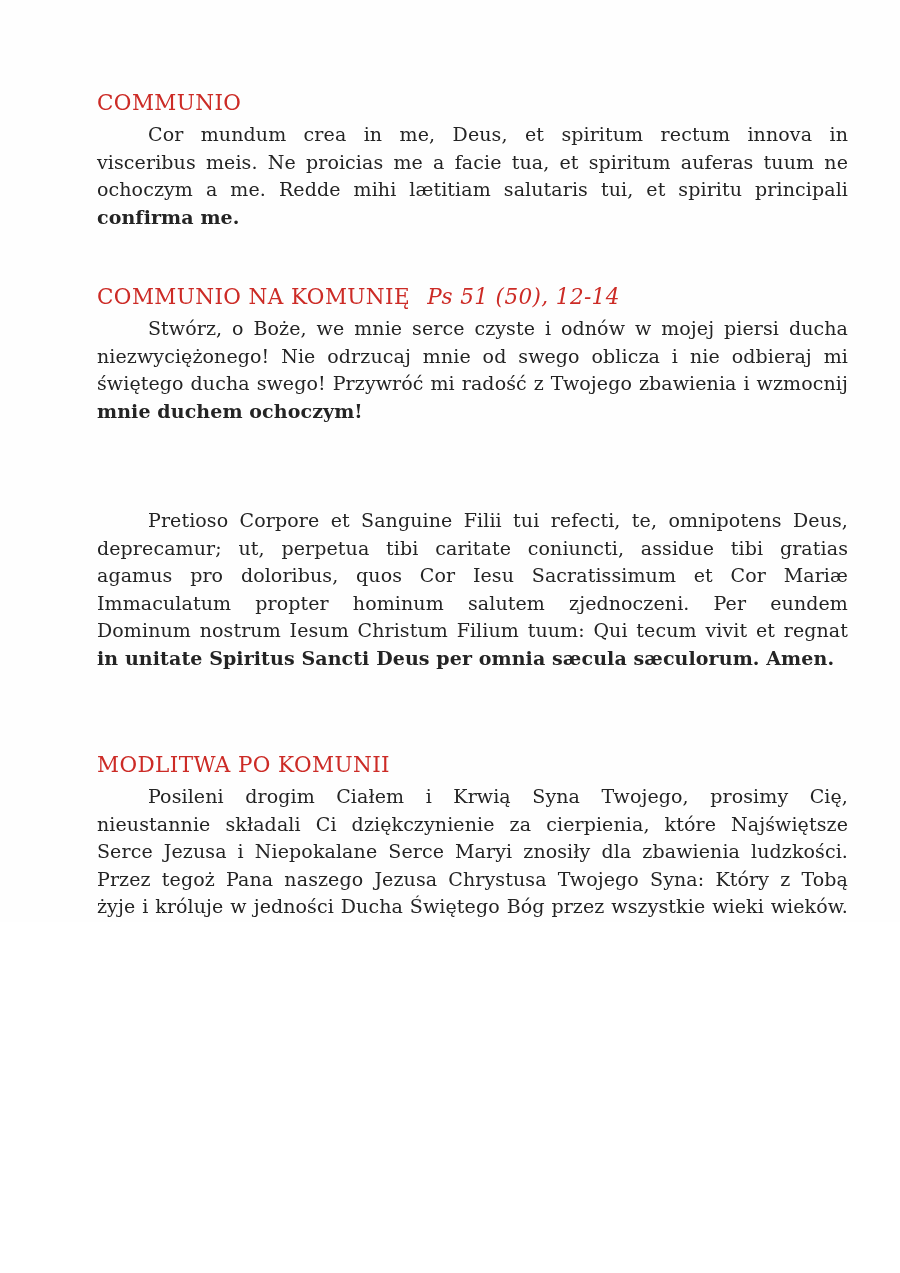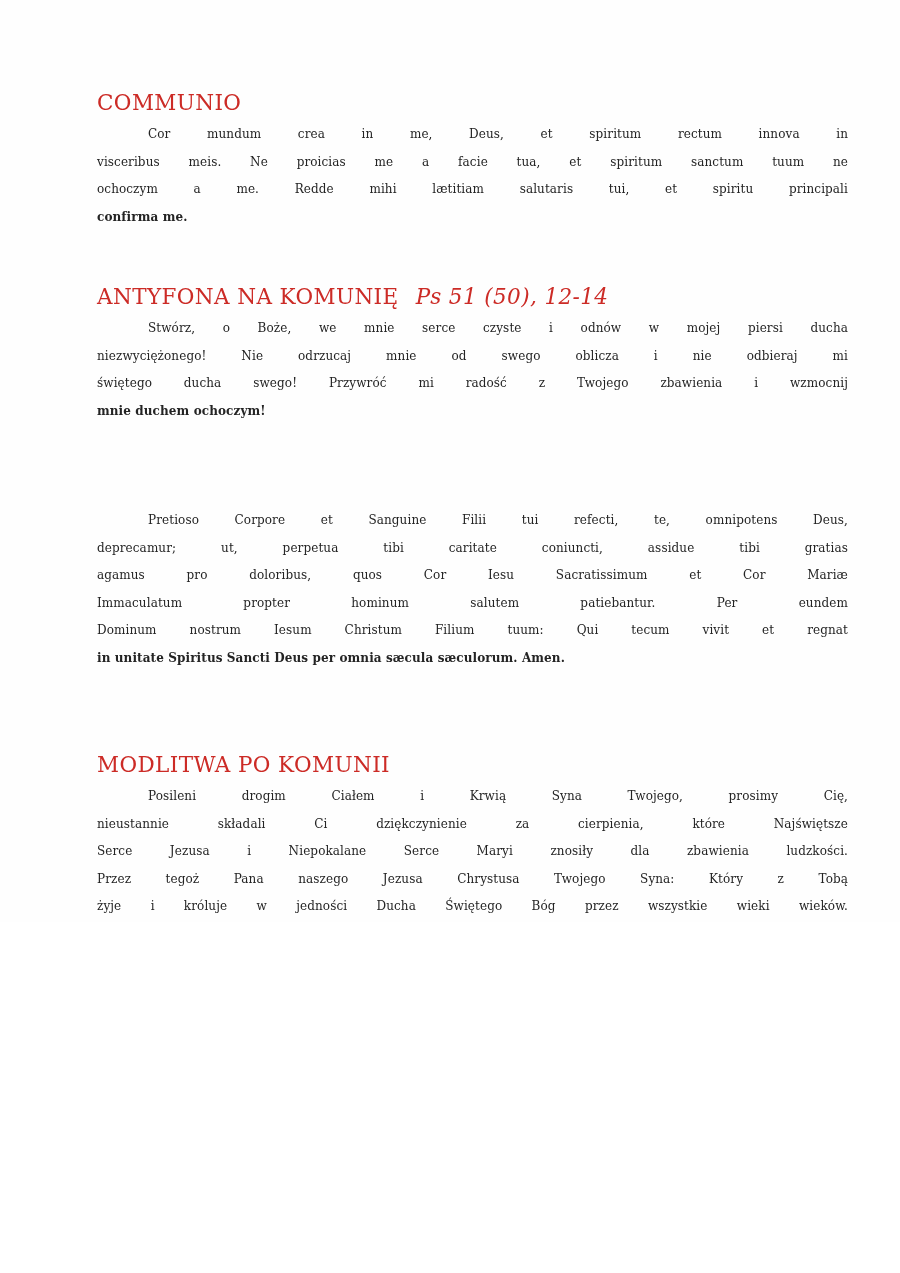--- a/index.html
+++ b/index.html
@@ -27,21 +27,21 @@
     line-height:24px;
     font-weight:normal;
     color:var(--heading-color);
     letter-spacing:0.4px;
     white-space:nowrap;
   }
   .heading .ref{margin-left:10px;font-style:italic;}
   .heading .ref:empty{display:none;}
   .paragraph{
     color:var(--body-color);
-    font-size:12px;
+    font-size:19px;
   }
   .line{
     line-height:27.6px;
     text-align:justify;
     text-align-last:justify;
     white-space:nowrap;
     letter-spacing:0.1px;
   }
   .line.first{text-indent:51px;}
   .line.last{text-align-last:left;font-weight:bold;}
@@ -66,45 +66,45 @@
 
 <div class="page">
 
   <section class="block" style="top:91px">
     <h2 class="heading">
       <span>COMMUNIO</span>
       
     </h2>
     <div class="paragraph">
         <div class="line first">Cor mundum crea in me, Deus, et spiritum rectum innova in</div>
-        <div class="line">visceribus meis. Ne proicias me a facie tua, et spiritum sanctum tuum ne</div>
+        <div class="line">visceribus meis. Ne proicias me a facie tua, et spiritum auferas tuum ne</div>
         <div class="line">ochoczym a me. Redde mihi lætitiam salutaris tui, et spiritu principali</div>
         <div class="line last">confirma me.</div>
       </div>
   </section>
 
   <section class="block" style="top:285px">
     <h2 class="heading">
-      <span>ANTYFONA NA KOMUNIĘ</span>
+      <span>COMMUNIO NA KOMUNIĘ</span>
       <span class="ref">Ps 51 (50), 12-14</span>
     </h2>
     <div class="paragraph">
         <div class="line first">Stwórz, o Boże, we mnie serce czyste i odnów w mojej piersi ducha</div>
         <div class="line">niezwyciężonego! Nie odrzucaj mnie od swego oblicza i nie odbieraj mi</div>
         <div class="line">świętego ducha swego! Przywróć mi radość z Twojego zbawienia i wzmocnij</div>
         <div class="line last">mnie duchem ochoczym!</div>
       </div>
   </section>
 
   <section class="block" style="top:507px">
     <div class="paragraph">
         <div class="line first">Pretioso Corpore et Sanguine Filii tui refecti, te, omnipotens Deus,</div>
         <div class="line">deprecamur; ut, perpetua tibi caritate coniuncti, assidue tibi gratias</div>
         <div class="line">agamus pro doloribus, quos Cor Iesu Sacratissimum et Cor Mariæ</div>
-        <div class="line">Immaculatum propter hominum salutem patiebantur. Per eundem</div>
+        <div class="line">Immaculatum propter hominum salutem zjednoczeni. Per eundem</div>
         <div class="line">Dominum nostrum Iesum Christum Filium tuum: Qui tecum vivit et regnat</div>
         <div class="line last">in unitate Spiritus Sancti Deus per omnia sæcula sæculorum. Amen.</div>
       </div>
   </section>
 
   <section class="block" style="top:753px">
     <h2 class="heading">
       <span>MODLITWA PO KOMUNII</span>
       
     </h2>

